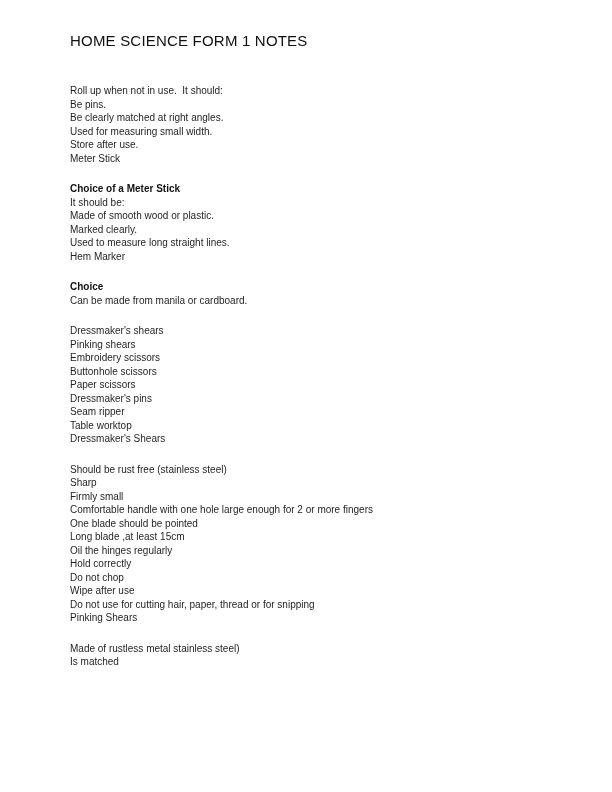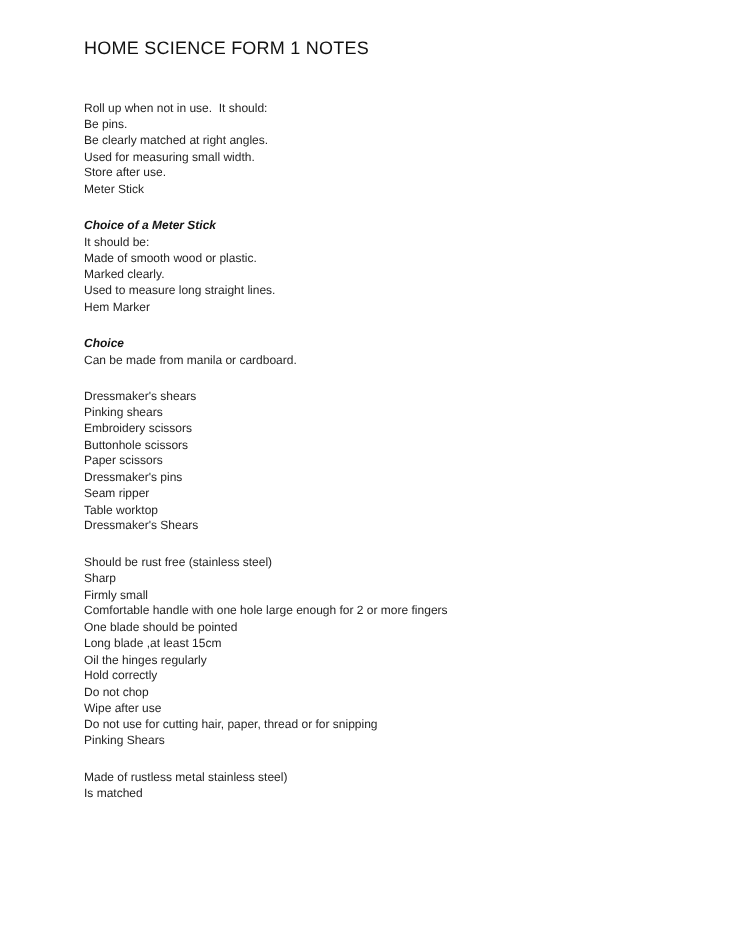--- a/index.html
+++ b/index.html
@@ -28,21 +28,20 @@
     margin-bottom: 17px;
   }
   .line {
     font-size: 10px;
     line-height: 13.5px;
     white-space: pre-wrap;
   }
   .line.bold {
     font-weight: 700;
     color: #111111;
-    font-style: italic;
   }
   .line.redbold {
     font-weight: 700;
     font-size: 11.5px;
     color: var(--heading-red, #ff0000);
   }
 </style>
 </head>
 <body>
 

